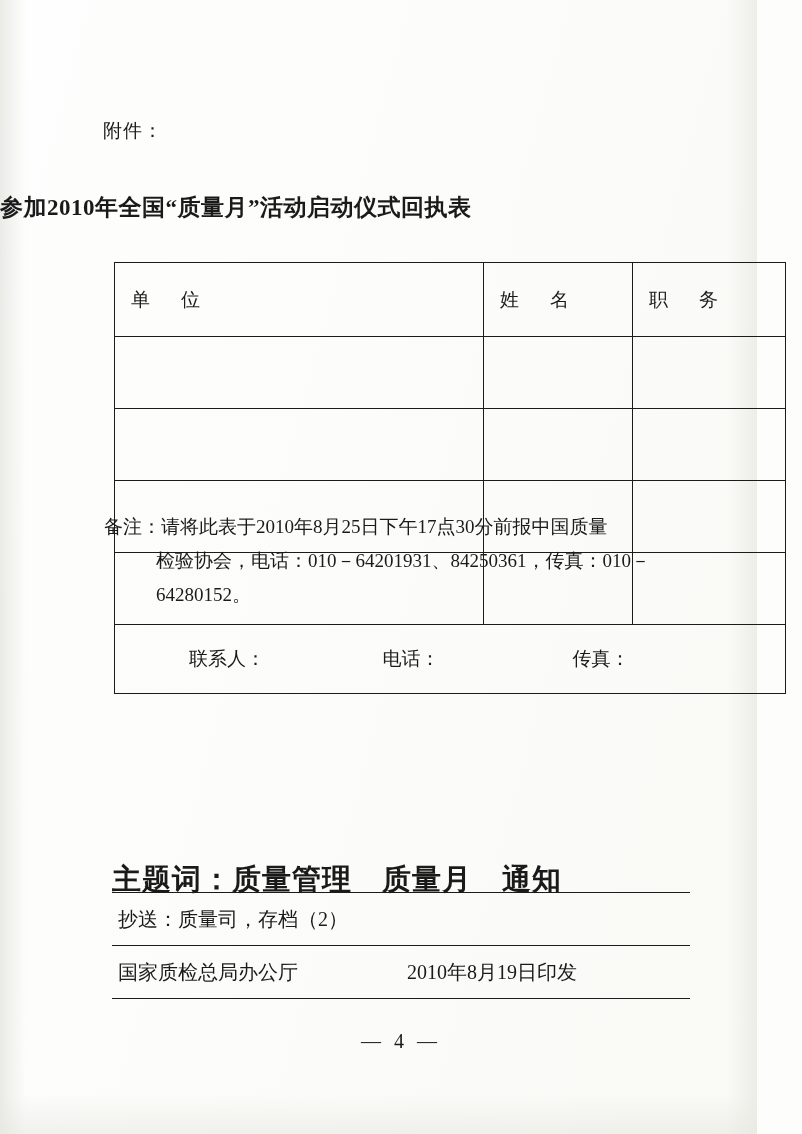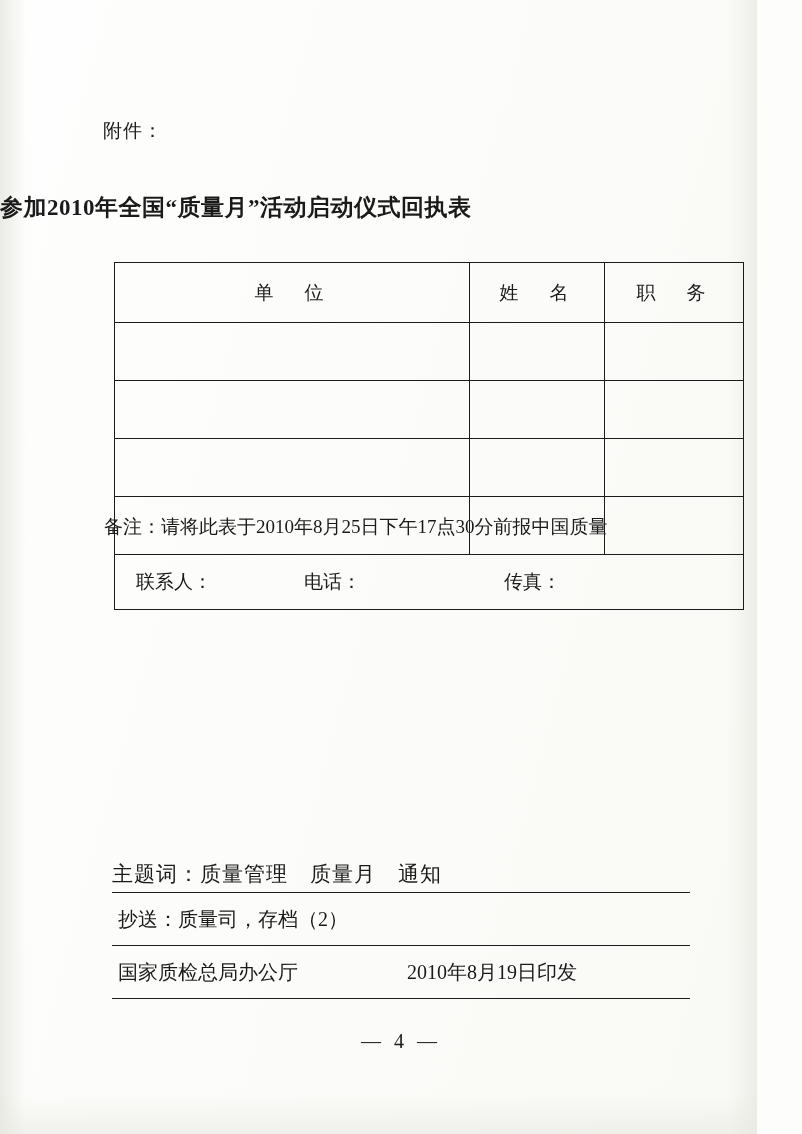--- a/index.html
+++ b/index.html
@@ -73,35 +73,34 @@
     top: 262px;
     width: 572px;
     border-collapse: collapse;
     table-layout: fixed;
   }
   .receipt-table td, .receipt-table th {
     border: 1.5px solid #1b1b1b;
     height: 39px;
     font-size: 19px;
     font-weight: normal;
-    text-align: center;
-    padding: 9px;
+    padding: 16px;
   }
   .receipt-table thead td {
     height: 41px;
     letter-spacing: 6px;
   }
   .col-unit { width: 336px; }
   .col-name { width: 116px; }
   .col-post { width: 120px; }
 
   .contact-row td {
-    text-align: left;
+    text-align: center;
     height: 44px;
-    padding: 5px;
+    padding: 12px;
   }
   .contact-inner {
     display: flex;
     align-items: center;
     height: 100%;
     font-size: 19px;
     padding-left: 16px;
   }
   .contact-inner .c1 { width: 168px; }
   .contact-inner .c2 { width: 200px; }
@@ -116,22 +115,22 @@
     width: 640px;
     font-family: Liberation Serif, serif;
   }
   .remark .indent { padding-left: 52px; display: block; }
 
   
   .subject-line {
     position: absolute;
     left: 112px;
     top: 860px;
-    font-size: 21px;
-    font-weight: normal;
+    font-size: 29px;
+    font-weight: bold;
     letter-spacing: 1px;
     text-align: right;
   }
   .footer-table {
     position: absolute;
     left: 112px;
     top: 892px;
     width: 578px;
     border-collapse: collapse;
     table-layout: fixed;
@@ -209,20 +208,21 @@
             <span class="c2">电话：</span>
             <span class="c3">传真：</span>
           </div>
         </td>
       </tr>
     </tbody>
   </table>
 
   <div class="remark">
     <div>备注：请将此表于2010年8月25日下午17点30分前报中国质量</div>
+    <span class="indent">检验协会，电话：010－64201931、84250361，传真：010－64280152。</span>
   </div>
 
   <div class="subject-line">主题词：质量管理　质量月　通知</div>
 
   <table class="footer-table">
     <tbody>
       <tr>
         <td class="full" colspan="2">抄送：质量司，存档（2）</td>
       </tr>
       <tr>

